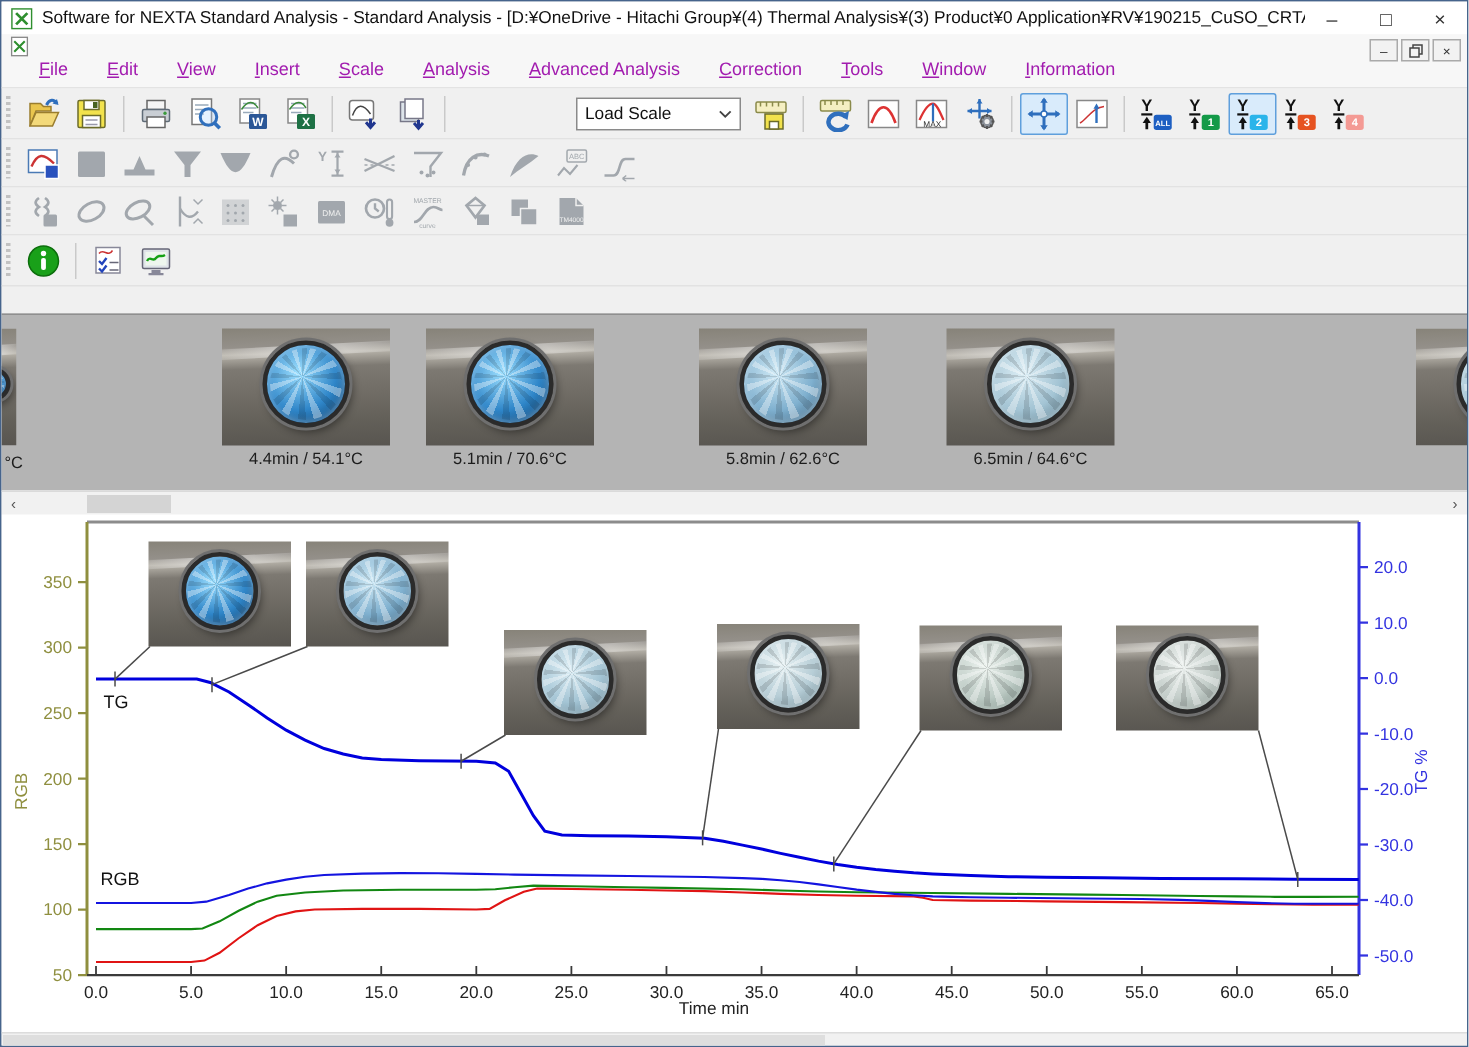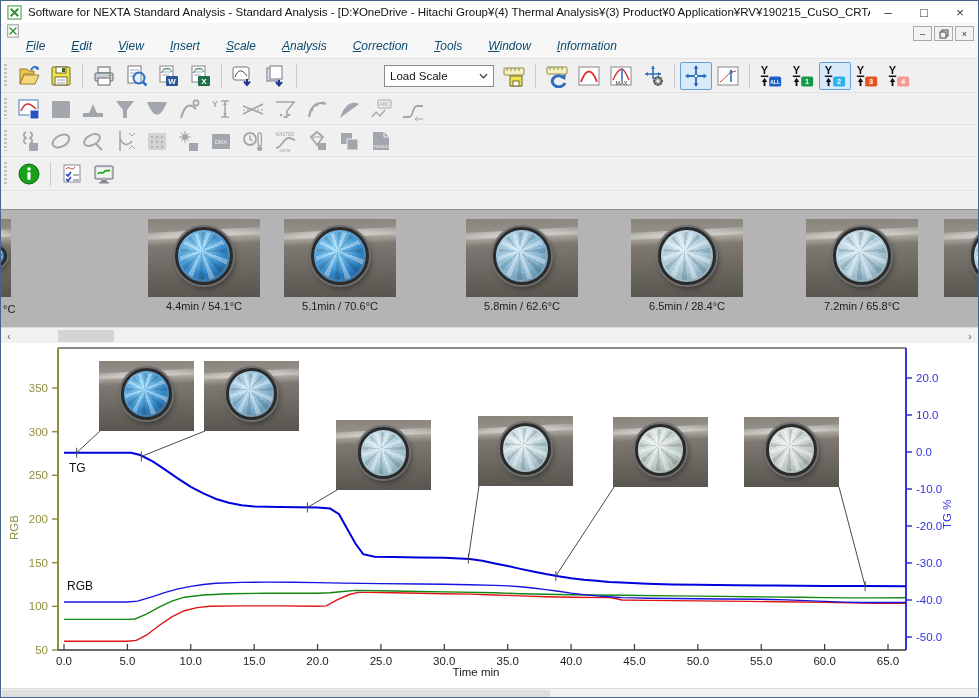--- a/index.html
+++ b/index.html
@@ -14,21 +14,21 @@
   .app-icon { width:15px; height:15px; margin-right:6px; flex:0 0 auto; }
   .title-text { font-size:11.5px; color:#111; white-space:nowrap; overflow:hidden; flex:1 1 auto; }
   .win-controls { display:flex; height:100%; flex:0 0 auto; }
   .win-btn { width:36px; height:100%; display:flex; align-items:center; justify-content:center;
              font-size:13px; color:#333; }
 
   
   .menubar { height:36px; background:#f7f7f7; border-bottom:1px solid #e3e3e3; position:relative; flex:0 0 auto; }
   .child-icon { position:absolute; left:5px; top:1px; width:14px; height:14px; }
   .menus { position:absolute; left:12px; bottom:0; display:flex; }
-  .menu-item { padding:4px 13px 5px 13px; font-size:12px; color:#0c4a6e;font-style:italic; }
+  .menu-item { padding:4px 13px 5px 13px; font-size:12px; color:#a21caf; }
   .menu-item u { text-decoration:underline; }
   .mdi-controls { position:absolute; right:4px; top:3px; display:flex; gap:2px; }
   .mdi-btn { width:19px; height:15px; border:1px solid #aaa; background:#f2f2f2;
              display:flex; align-items:center; justify-content:center; font-size:9px; color:#333; }
 
   
   .trow { position:relative; background:#f0f0f0; border-bottom:1px solid #e2e2e2;
           display:flex; align-items:center; padding-left:12px; flex:0 0 auto; }
   .trow::before { content:""; position:absolute; left:3px; top:5px; bottom:5px; width:3px;
                   background:repeating-linear-gradient(180deg,#c2c2c2 0 2px,transparent 2px 4px); }
@@ -109,20 +109,21 @@
       <rect x="2" y="1" width="12" height="14" fill="#fff" stroke="#888"></rect>
       <path d="M4 4l8 8M12 4l-8 8" stroke="#2f8f2f" stroke-width="1.6"></path>
     </svg>
     <div class="menus" id="menus">
         <span class="menu-item"><u>F</u>ile</span>
         <span class="menu-item"><u>E</u>dit</span>
         <span class="menu-item"><u>V</u>iew</span>
         <span class="menu-item"><u>I</u>nsert</span>
         <span class="menu-item"><u>S</u>cale</span>
         <span class="menu-item"><u>A</u>nalysis</span>
+        <span class="menu-item"><u>A</u>dvanced Analysis</span>
         <span class="menu-item"><u>C</u>orrection</span>
         <span class="menu-item"><u>T</u>ools</span>
         <span class="menu-item"><u>W</u>indow</span>
         <span class="menu-item"><u>I</u>nformation</span>
       </div>
     <div class="mdi-controls">
       <div class="mdi-btn">–</div>
       <div class="mdi-btn">
         <svg width="10" height="10" viewBox="0 0 10 10">
           <rect x="3" y="1" width="6" height="6" fill="none" stroke="#444"></rect>
@@ -543,27 +544,21 @@
       <div class="film-item" style="left: 453px; padding-left: 12px;">
         <div class="photo tone-blue2" style="width: 112px; height: 78px;">
           <div class="pan" style="height: 57.72px; width: 57.72px; left: 27.14px; top: 8.14px;"></div>
         </div>
         <div class="film-label">5.8min / 62.6°C</div>
       </div>
       <div class="film-item" style="left: 630px;">
         <div class="photo tone-pale" style="width: 112px; height: 78px;">
           <div class="pan" style="height: 57.72px; width: 57.72px; left: 27.14px; top: 8.14px;"></div>
         </div>
-        <div class="film-label">6.5min / 28.4°C</div>
-      </div>
-      <div class="film-item" style="left: 805px;">
-        <div class="photo tone-pale" style="width: 112px; height: 78px;">
-          <div class="pan" style="height: 57.72px; width: 57.72px; left: 27.14px; top: 8.14px;"></div>
-        </div>
-        <div class="film-label">7.2min / 65.8°C</div>
+        <div class="film-label">6.5min / 64.6°C</div>
       </div>
       <div class="film-item" style="left: 943px; width: 35px; overflow: hidden;">
         <div class="photo tone-pale" style="width: 112px; height: 78px;">
           <div class="pan" style="height: 57.72px; width: 57.72px; left: 27.14px; top: 8.14px;"></div>
         </div>
       </div>
     </div>
 
   <div class="film-scroll">
     <div class="fs-arrow" style="left:0">‹</div>

